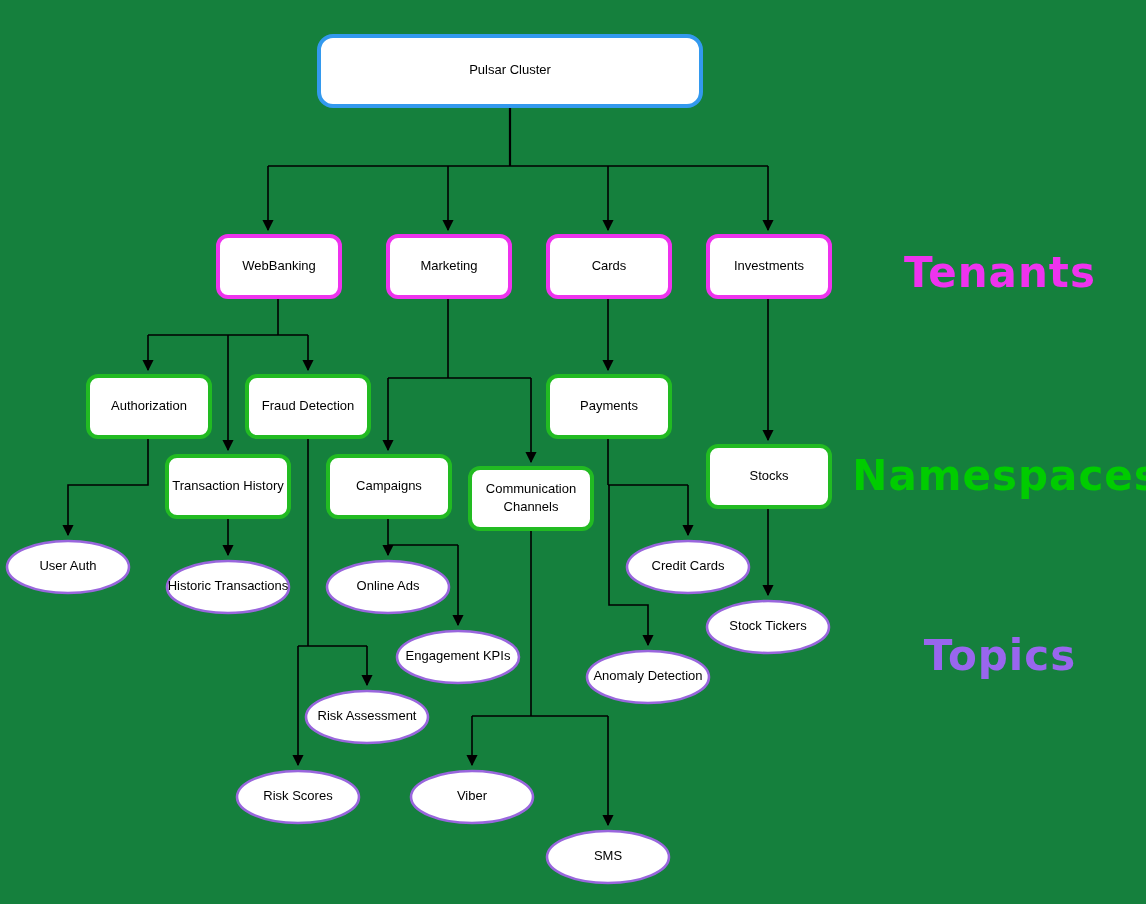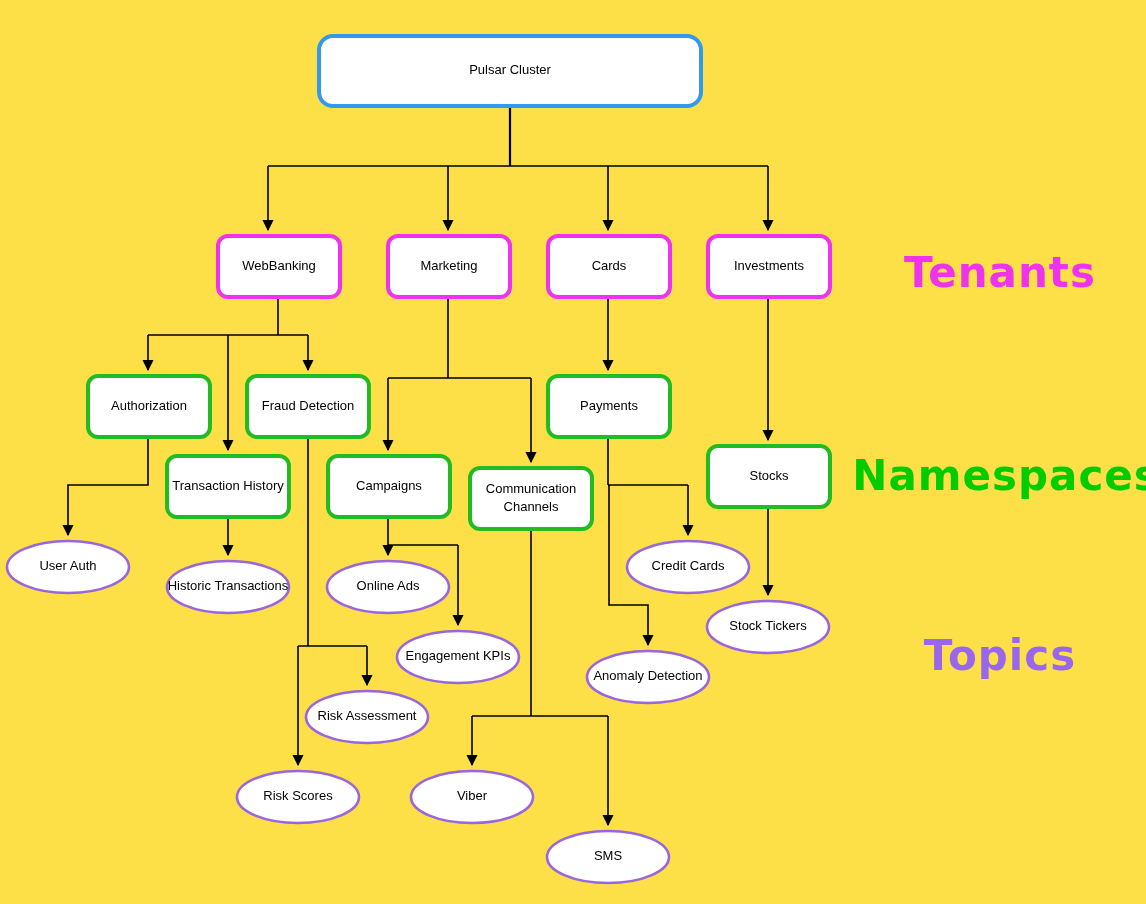--- a/index.html
+++ b/index.html
@@ -8,21 +8,21 @@
     padding: 0;
     background: #ffffff;
   }
   body {
     font-family: "Liberation Sans", sans-serif;
   }
   #canvas-root {
     position: relative;
     width: 1146px;
     height: 904px;
-    background: #fde047;
+    background: #15803d;
     overflow: hidden;
   }
   #diagram-svg {
     position: absolute;
     left: 0;
     top: 0;
     width: 1146px;
     height: 904px;
   }
   .node-label {

